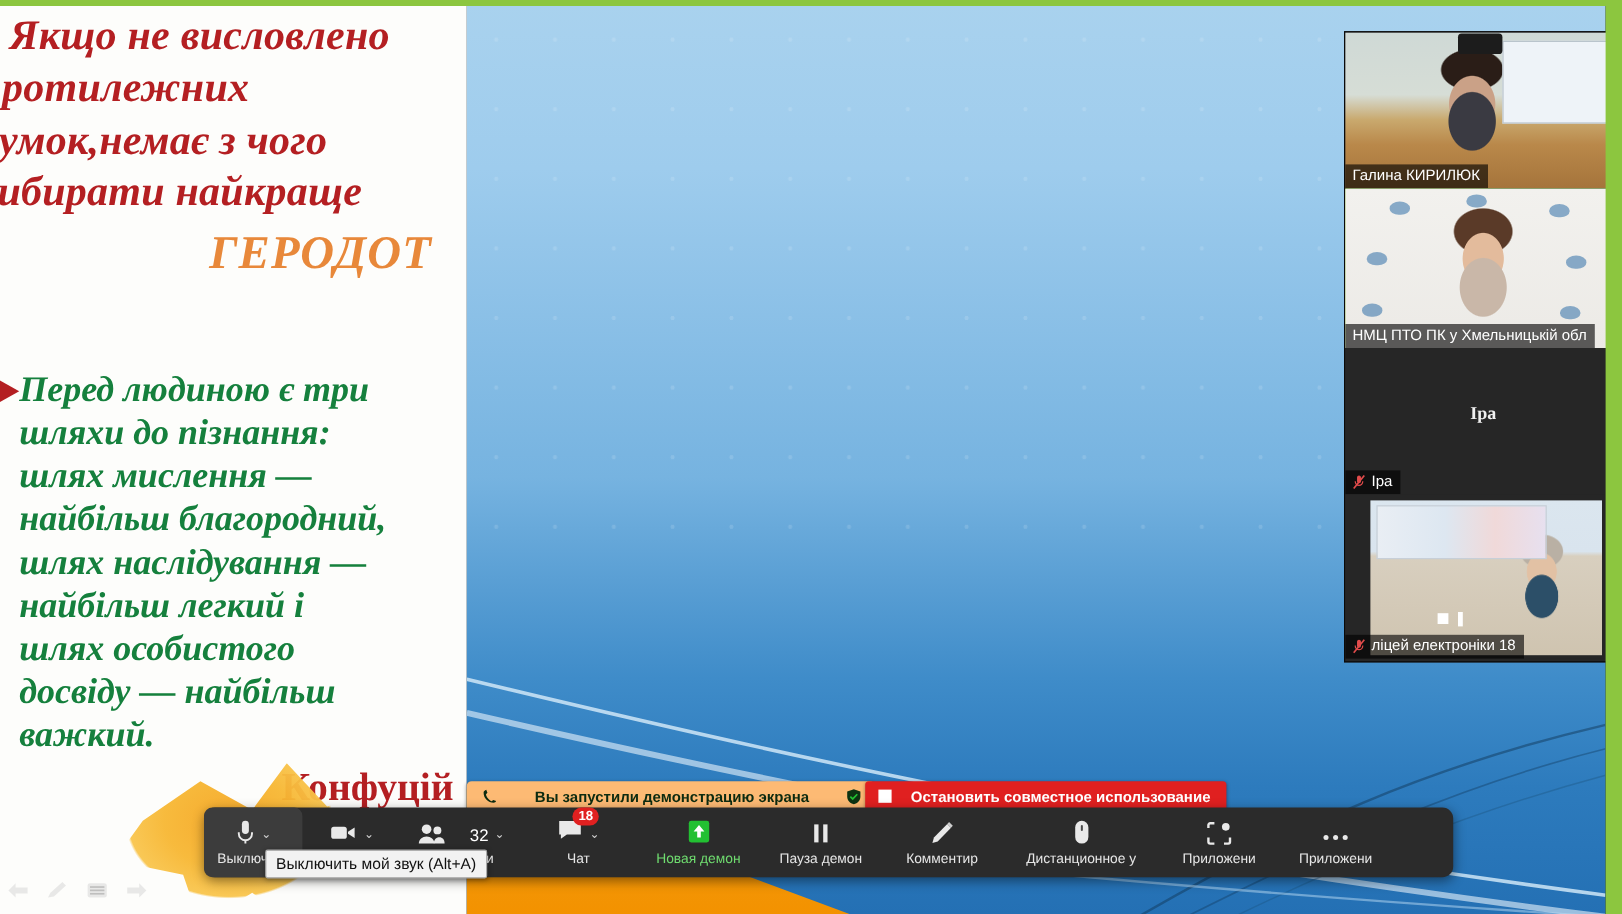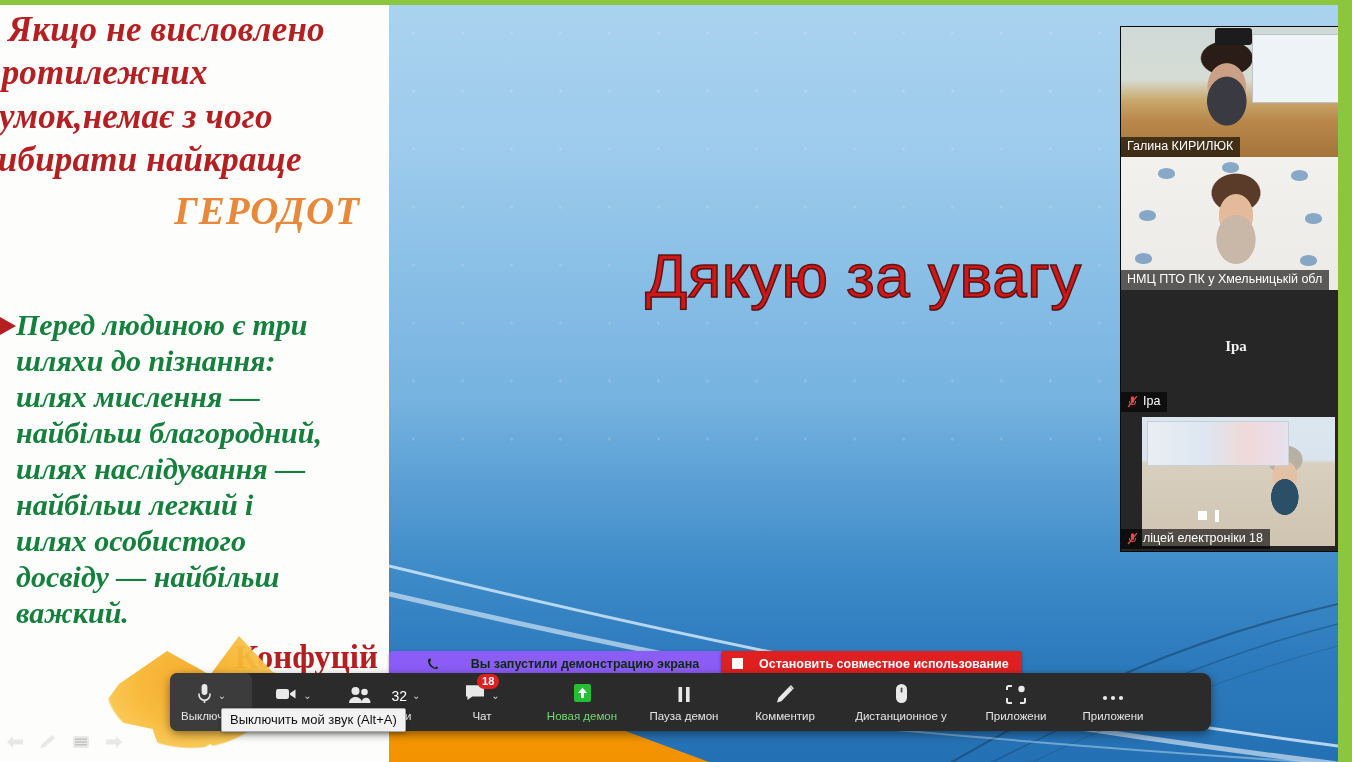--- a/index.html
+++ b/index.html
@@ -164,24 +164,23 @@
   }
   .cam4 .map{position:absolute;left:3%;top:3%;width:72%;height:33%;
     background:linear-gradient(90deg,#e9eef4 0%,#dde7f1 40%,#f0d9d9 70%,#e7e0ef 100%);
     border:1px solid #c7cfd8;}
   .cam4 .sock{position:absolute;left:29%;top:73%;width:9px;height:9px;background:#fff;}
   .cam4 .sock2{position:absolute;left:38%;top:72%;width:4px;height:12px;background:#fff;}
 
   
   #share-status{
     position:absolute;left:389px;top:651px;width:340px;height:25px;
-    background:#8b5cf6;border-radius:4px;
+    background:#fdba74;border-radius:4px;
     display:flex;align-items:center;z-index:70;
     box-shadow:0 1px 3px rgba(0,0,0,.35);
-    padding-left:25px;
   }
   #share-status .ph{margin-left:12px;width:14px;height:14px;}
   #share-status .txt{
     flex:1;text-align:center;color:#0d2b10;font-size:12.5px;font-weight:700;
   }
   #share-status .sh{margin-right:11px;width:13px;height:14px;}
   #stop-share{
     position:absolute;left:721px;top:651px;height:25px;
     background:#e02020;border-radius:3px;
     display:flex;align-items:center;gap:16px;padding:0 13px 0 11px;z-index:70;
@@ -285,21 +284,20 @@
     <path d="M0 92 C 240 150, 520 215, 950 272" stroke="#cfe6f7" stroke-width="3" fill="none" opacity=".85"></path>
     <path d="M0 120 C 250 178, 540 238, 950 290" stroke="#eaf4fc" stroke-width="5" fill="none" opacity=".6"></path>
     <path d="M560 290 C 690 215, 800 165, 950 130" stroke="#123a5c" stroke-width="2" fill="none" opacity=".5"></path>
     <path d="M600 290 C 730 225, 830 180, 950 150" stroke="#123a5c" stroke-width="1.4" fill="none" opacity=".4"></path>
     <path d="M640 290 C 760 232, 860 196, 950 172" stroke="#1b4f78" stroke-width="1.2" fill="none" opacity=".35"></path>
     <path d="M0 200 C 300 240, 640 270, 950 290" stroke="#bcdcf3" stroke-width="2" fill="none" opacity=".5"></path>
   </svg>
 
   <div id="orange-wave"></div>
 
-  <div id="thanks">Дякую за увагу</div>
 </div>
 
 <div id="filmstrip">
 
   <div class="tile h1">
     <div class="vid cam1">
       <div class="wb"></div>
       <div class="hat"></div>
     </div>
     <div class="namebar">

